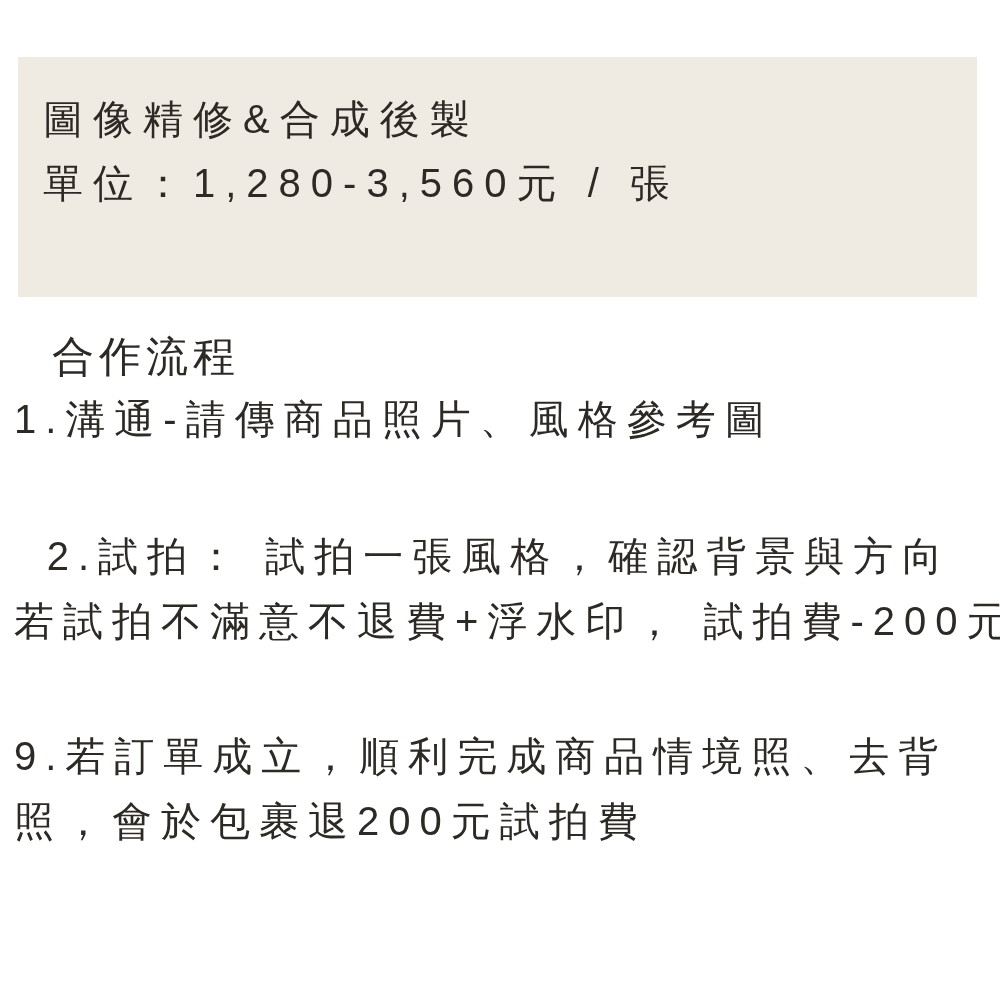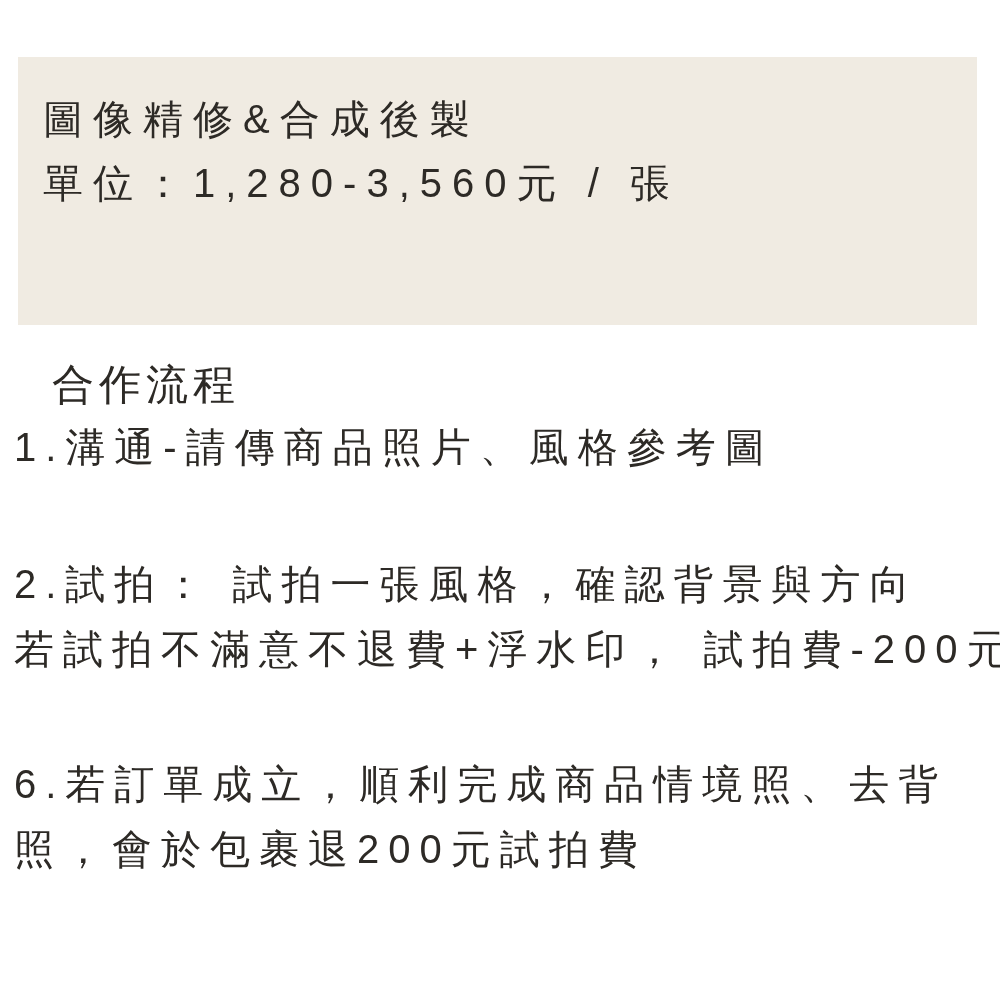--- a/index.html
+++ b/index.html
@@ -13,21 +13,21 @@
     color: #2d2a26;
   }
   .page {
     position: relative;
     width: 1000px;
     height: 1000px;
     background: #ffffff;
   }
   .price-box {
     margin: 57px 23px 0 18px;
-    height: 268px;
+    height: 240px;
     box-sizing: border-box;
     background: #f0ebe2;
     padding: 30px 20px 0 25px;
     overflow: hidden;
   }
   .box-line {
     margin: 0;
     font-size: 40px;
     line-height: 64px;
     letter-spacing: 10px;
@@ -42,21 +42,21 @@
     white-space: nowrap;
   }
   .step-line {
     margin: 0 16px 0 14px;
     font-size: 40px;
     line-height: 65px;
     letter-spacing: 9px;
     white-space: nowrap;
   }
   .step-1 { margin-top: 6px; }
-  .step-2 { margin-top: 72px; }
+  .step-2 { margin-top: 72px; text-align: center; }
   .step-3 { margin-top: 70px; }
 </style>
 </head>
 <body>
 
 <div class="page">
 
   <section class="price-box">
     <p class="box-line">圖像精修&amp;合成後製</p>
     <p class="box-line">單位：1,280-3,560元 / 張</p>
@@ -67,17 +67,17 @@
   <div class="step step-1">
     <p class="step-line">1.溝通-請傳商品照片、風格參考圖</p>
   </div>
 
   <div class="step step-2">
     <p class="step-line">2.試拍： 試拍一張風格，確認背景與方向</p>
     <p class="step-line">若試拍不滿意不退費+浮水印， 試拍費-200元</p>
   </div>
 
   <div class="step step-3">
-    <p class="step-line">6.若訂單成立，順利完成商品情境照、去背</p>
+    <p class="step-line">9.若訂單成立，順利完成商品情境照、去背</p>
     <p class="step-line">照，會於包裹退200元試拍費</p>
   </div>
 
 </div>
 
 </body></html>

